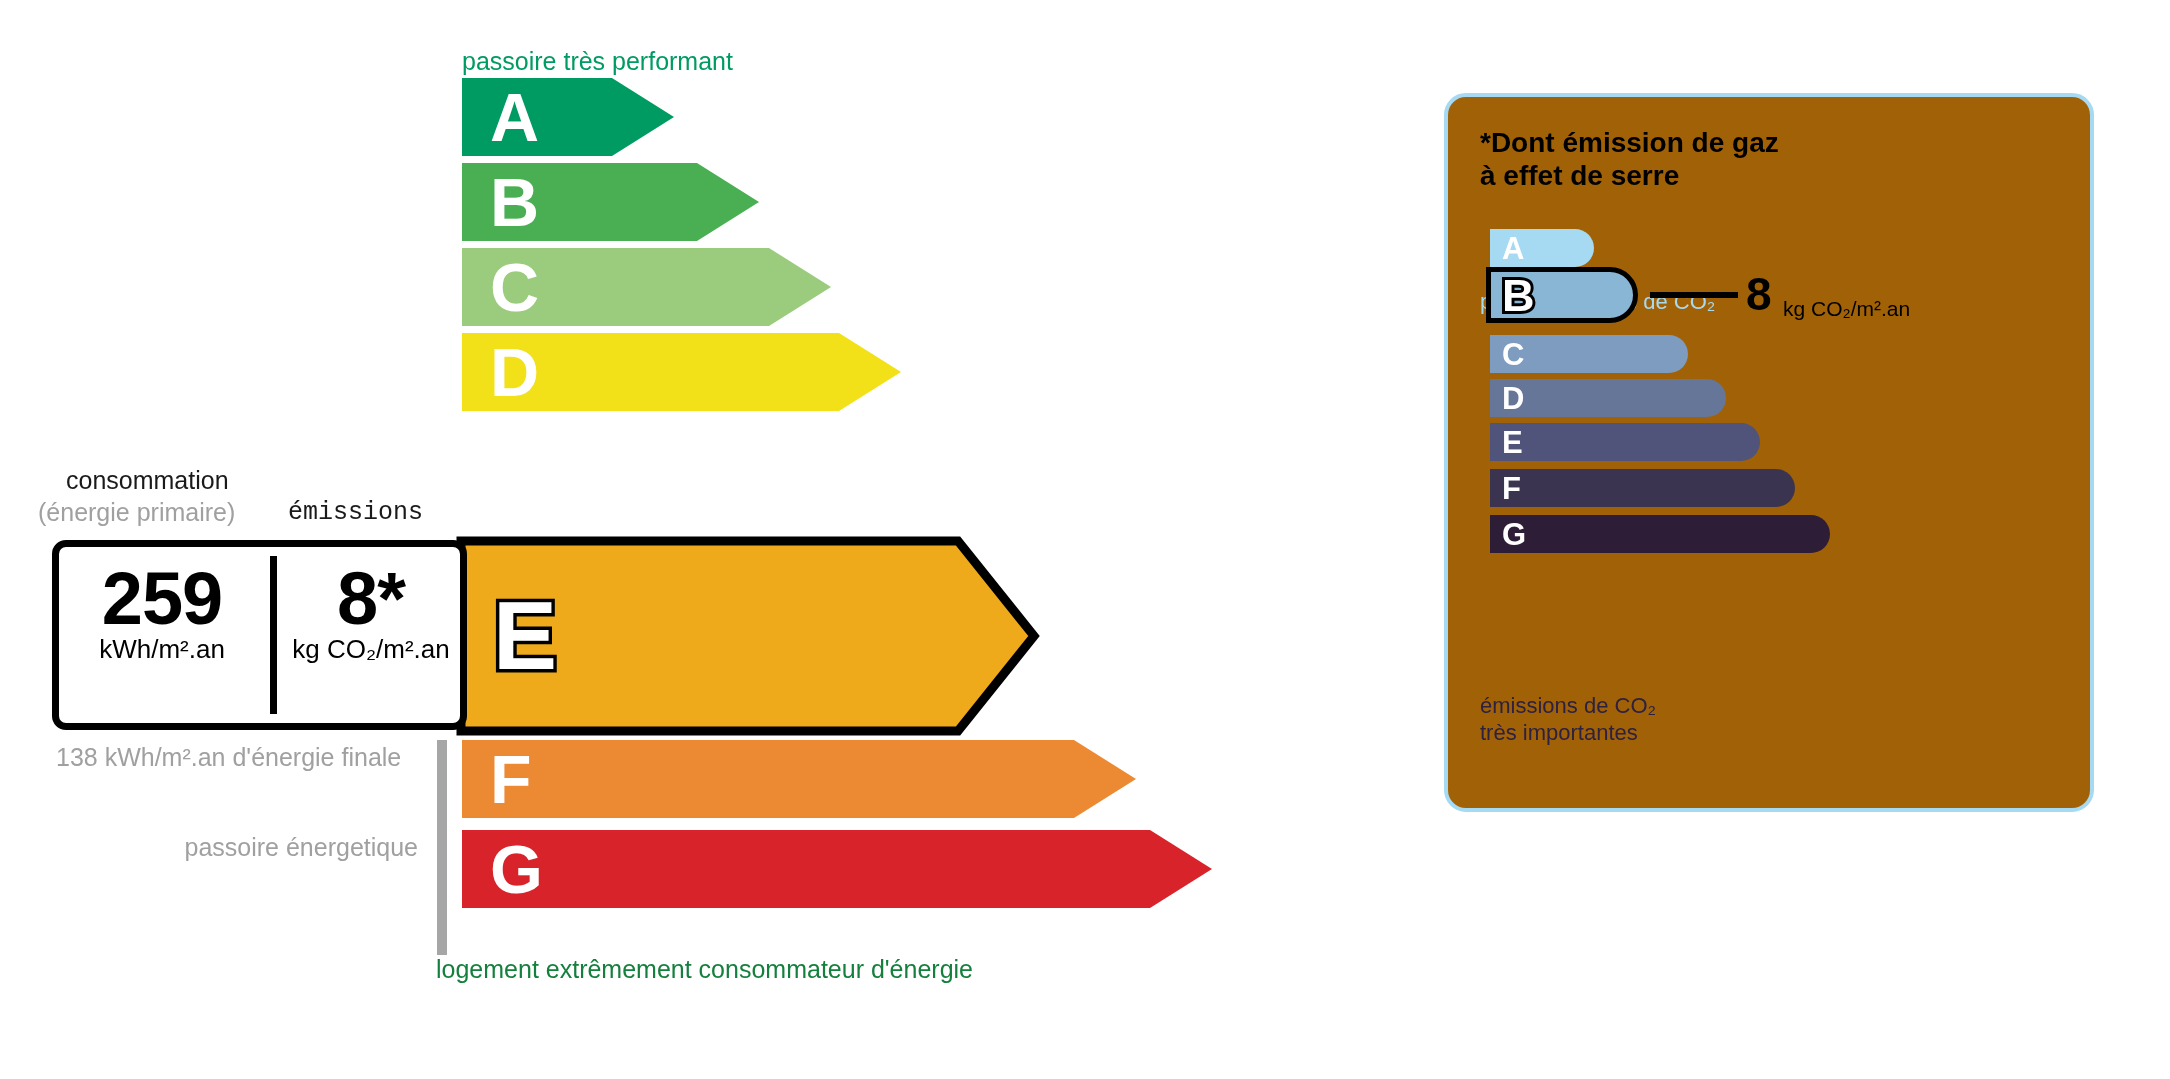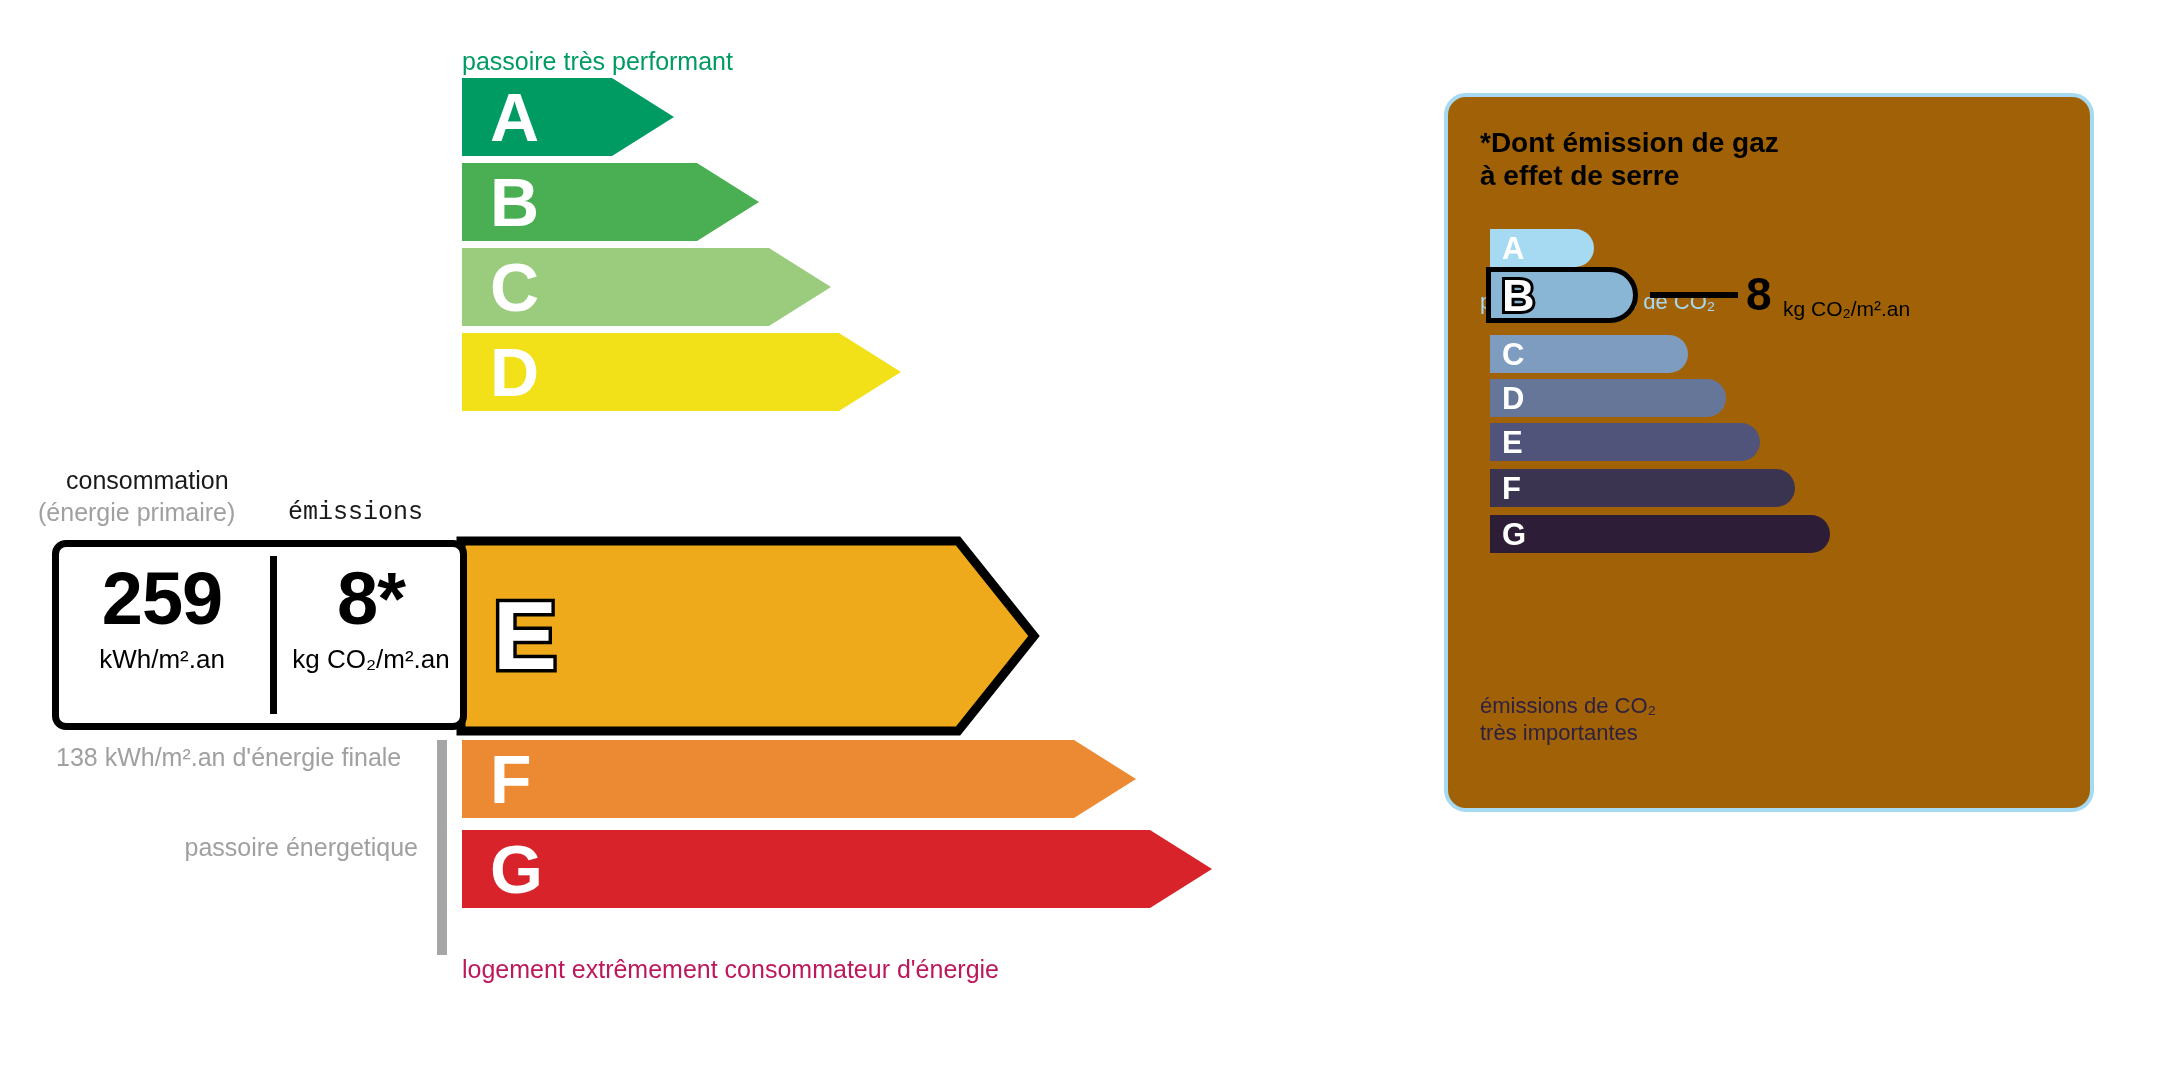--- a/index.html
+++ b/index.html
@@ -33,24 +33,24 @@
   .top-caption {
     position: absolute;
     left: 462px;
     top: 47px;
     font-size: 25px;
     color: #009b63;
     white-space: nowrap;
   }
   .bottom-caption {
     position: absolute;
-    left: 462px;
+    left: 436px;
     top: 955px;
     font-size: 25px;
-    color: #be185d;
+    color: #15803d;
     white-space: nowrap;
     text-align: right;
   }
 
   .band {
     position: absolute;
     left: 462px;
     display: block;
   }
   .band svg { display: block; overflow: visible; }
@@ -108,21 +108,21 @@
   .result-value {
     font-size: 74px;
     font-weight: bold;
     color: #000000;
     line-height: 0.96;
     letter-spacing: -1px;
   }
   .result-unit {
     font-size: 26px;
     color: #000000;
-    margin-top: 10px;
+    margin-top: 0;
   }
 
   .head-label {
     position: absolute;
     font-size: 25px;
     white-space: nowrap;
   }
   #label-consommation { left: 66px;  top: 466px; color: #1a1a1a; }
   #label-energie-primaire { left: 38px; top: 498px; color: #a0a0a0; }
   #label-emissions { left: 288px; top: 498px; color: #1a1a1a; font-family: Liberation Mono, monospace; }

